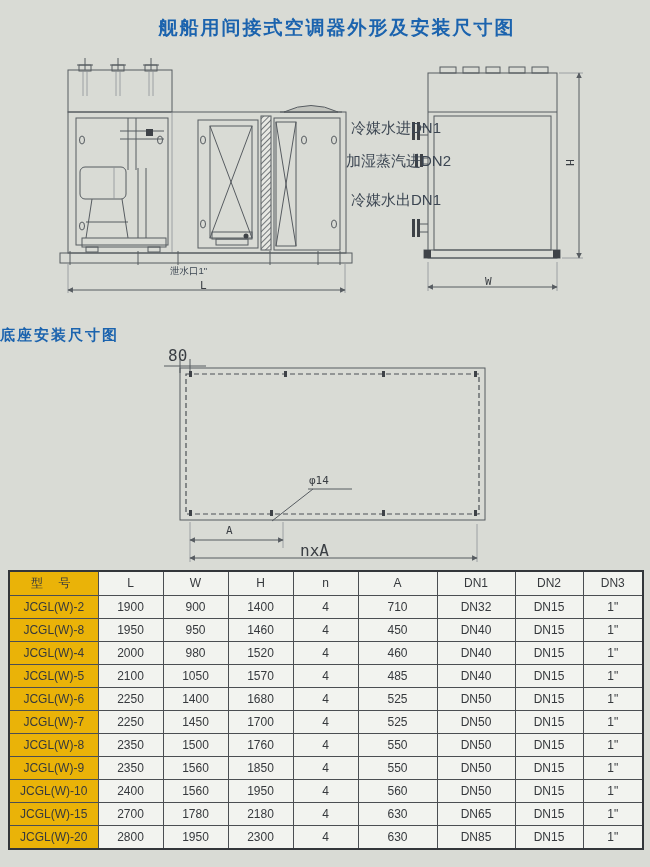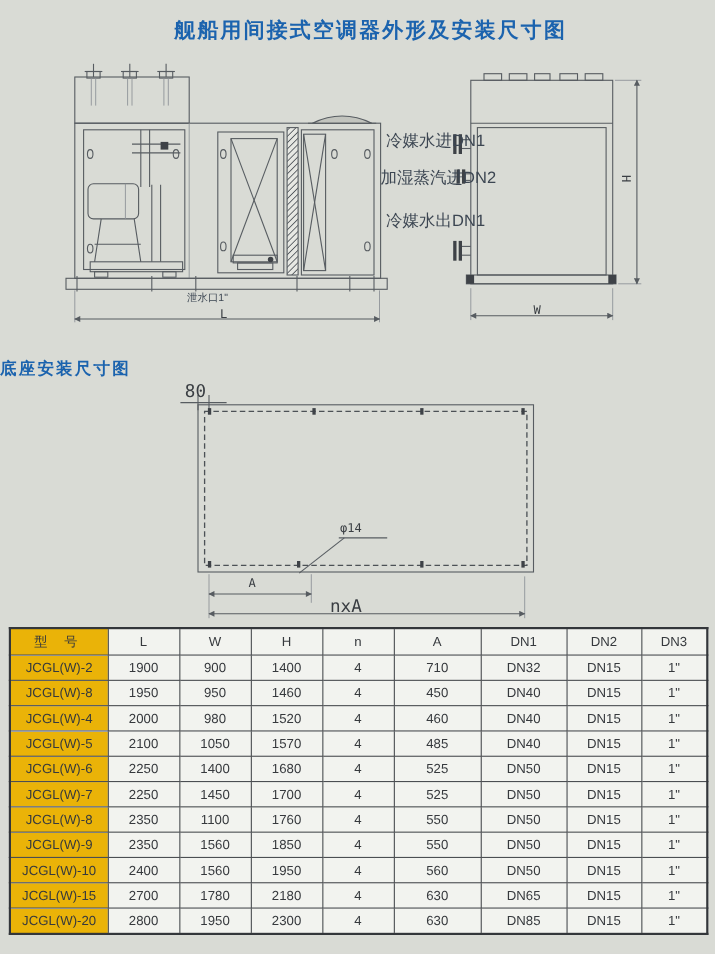--- a/index.html
+++ b/index.html
@@ -355,21 +355,21 @@
         <td>1700</td>
         <td>4</td>
         <td>525</td>
         <td>DN50</td>
         <td>DN15</td>
         <td>1"</td>
       </tr>
       <tr>
         <td class="model-col">JCGL(W)-8</td>
         <td>2350</td>
-        <td>1100</td>
+        <td>1500</td>
         <td>1760</td>
         <td>4</td>
         <td>550</td>
         <td>DN50</td>
         <td>DN15</td>
         <td>1"</td>
       </tr>
       <tr>
         <td class="model-col">JCGL(W)-9</td>
         <td>2350</td>

